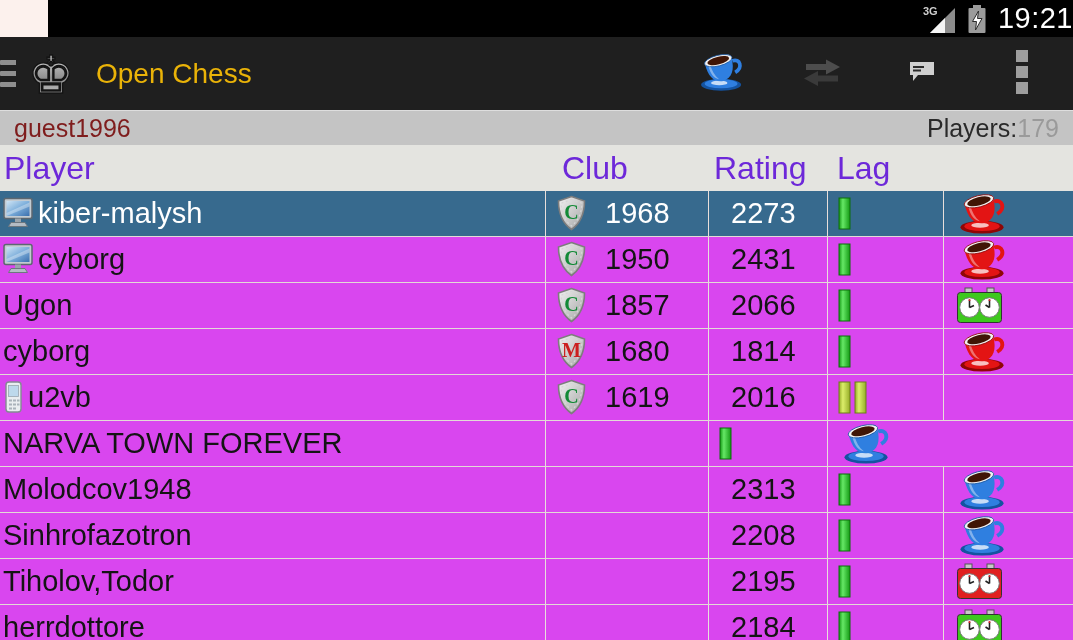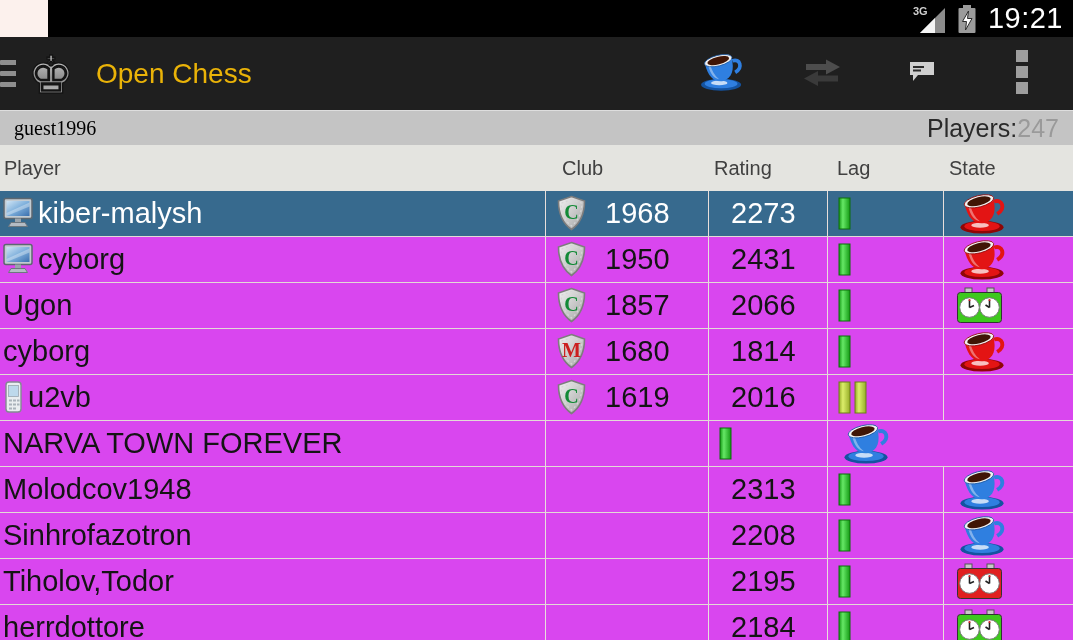--- a/index.html
+++ b/index.html
@@ -1,49 +1,49 @@
 <!DOCTYPE html>
 <html><head>
 <meta charset="utf-8">
 <style>
   * { margin:0; padding:0; box-sizing:border-box; }
   html,body { width:1073px; height:640px; overflow:hidden; background:#fcf1ed;
               font-family:"Liberation Sans", sans-serif; }
 
   
   .status-bar { height:37px; background:#000; display:flex; align-items:center;
-                justify-content:flex-end; padding-right:10px; gap:10px;margin-left:48px; }
+                justify-content:flex-end; gap:10px;margin-left:48px; }
   .status-bar .time { color:#fff; font-size:29px; letter-spacing:0.5px; }
   .status-bar svg { display:block; }
 
   
   .app-bar { height:73px; background:#1f1f1f; display:flex; align-items:center; }
   .hamburger { width:16px; height:50px; overflow:hidden; display:flex; flex-direction:column;
                justify-content:center; gap:6px; cursor:pointer; flex:0 0 16px; }
   .hamburger span { display:block; width:26px; height:5px; background:#8f8f8f; border-radius:1px; }
   .app-logo { margin-left:6px; display:flex; align-items:center; }
   .app-title { color:#eab308; font-size:28px; margin-left:16px; flex:1 1 auto;
                white-space:nowrap; }
   .app-actions { display:flex; align-items:center; gap:52px; padding-right:27px; }
   .action-btn { width:48px; height:56px; display:flex; align-items:center; justify-content:center;
                 cursor:pointer; }
 
   
   .user-bar { height:35px; background:#c4c4c4; border-top:1px solid #dedede;
               display:flex; align-items:center; justify-content:space-between;
               padding:0 14px; }
-  .user-bar .username { color:#000000; font-size:20px;font-family:Liberation Serif, serif; }
+  .user-bar .username { color:#7f1d1d; font-size:25px; }
   .user-bar .players { display:flex; align-items:baseline; }
   .user-bar .players-label { color:#2a2a2a; font-size:25px; }
   .user-bar .players-count { color:#9a9a9a; font-size:25px; }
 
   
   .grid { display:grid; grid-template-columns:545px 163px 119px 116px 130px; }
   .table-header { height:46px; background:#e4e4e0; }
-  .hcell { display:flex; align-items:center; font-size:20px; color:#404040; padding-left:6px; }
+  .hcell { display:flex; align-items:center; font-size:32px; color:#6d28d9; padding-left:6px; }
   .hcell.h-player { padding-left:4px; }
   .hcell.h-club   { padding-left:17px; }
   .hcell.h-lag    { padding-left:10px; }
 
   .row { height:46px; border-bottom:1px solid #e3dad6; background:#d946ef; cursor:pointer; }
   .row .cell { display:flex; align-items:center; overflow:hidden; white-space:nowrap;
                font-size:29px; color:#141414; padding-left:22px; }
   .row .cell + .cell { border-left:1px solid #e8dfdb; }
   .c-player { padding-left:3px !important; }
   .c-club   { padding-left:10px !important; }
@@ -129,30 +129,29 @@
       <rect x="1" y="34" width="12" height="12" fill="#9e9e9e"></rect>
           </svg></span>
       </div>
     </div>
 </div>
 
 <div class="user-bar">
   <span class="username">guest1996</span>
   <span class="players">
     <span class="players-label">Players:</span>
-    <span class="players-count">247</span>
+    <span class="players-count">179</span>
   </span>
 </div>
 
 <div class="table-header grid">
   <div class="hcell h-player">Player</div>
   <div class="hcell h-club">Club</div>
   <div class="hcell h-rating">Rating</div>
   <div class="hcell h-lag">Lag</div>
-  <div class="hcell h-state">State</div>
 </div>
 
 <div id="table-body">
     <div class="row grid selected" style="background: rgb(55, 106, 142);">
       <div class="cell c-player">
         <span class="icon dev-icon">
           <svg width="31" height="33" viewBox="0 0 31 33">
       <defs>
               <linearGradient id="scr" x1="0" y1="0" x2="1" y2="1">
         <stop offset="0" stop-color="#cfe4f4"></stop>

